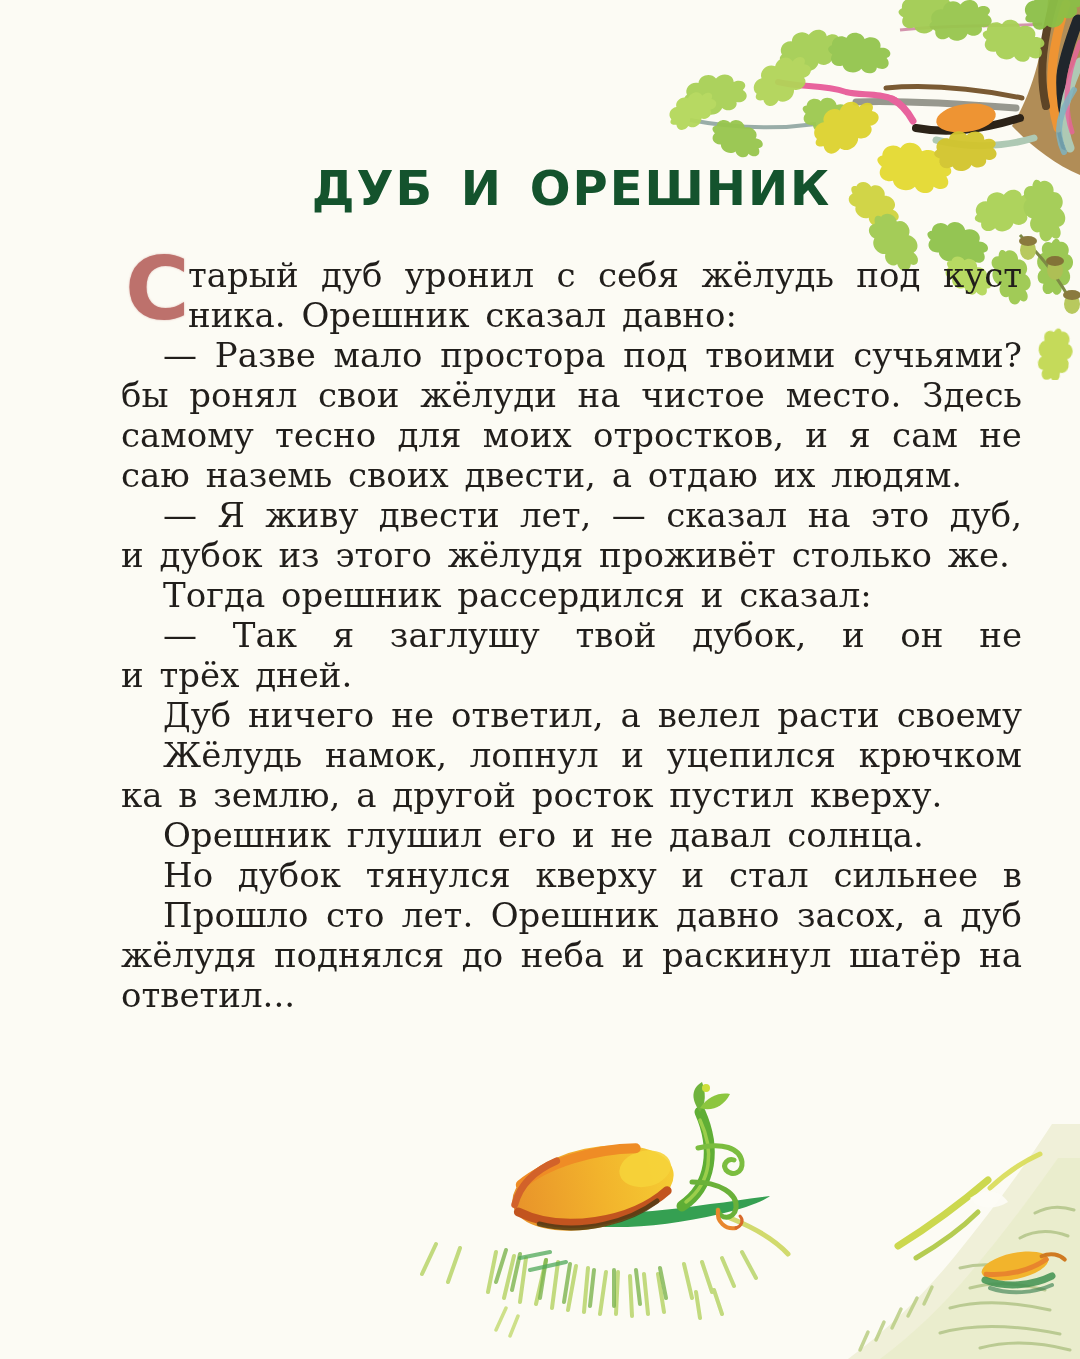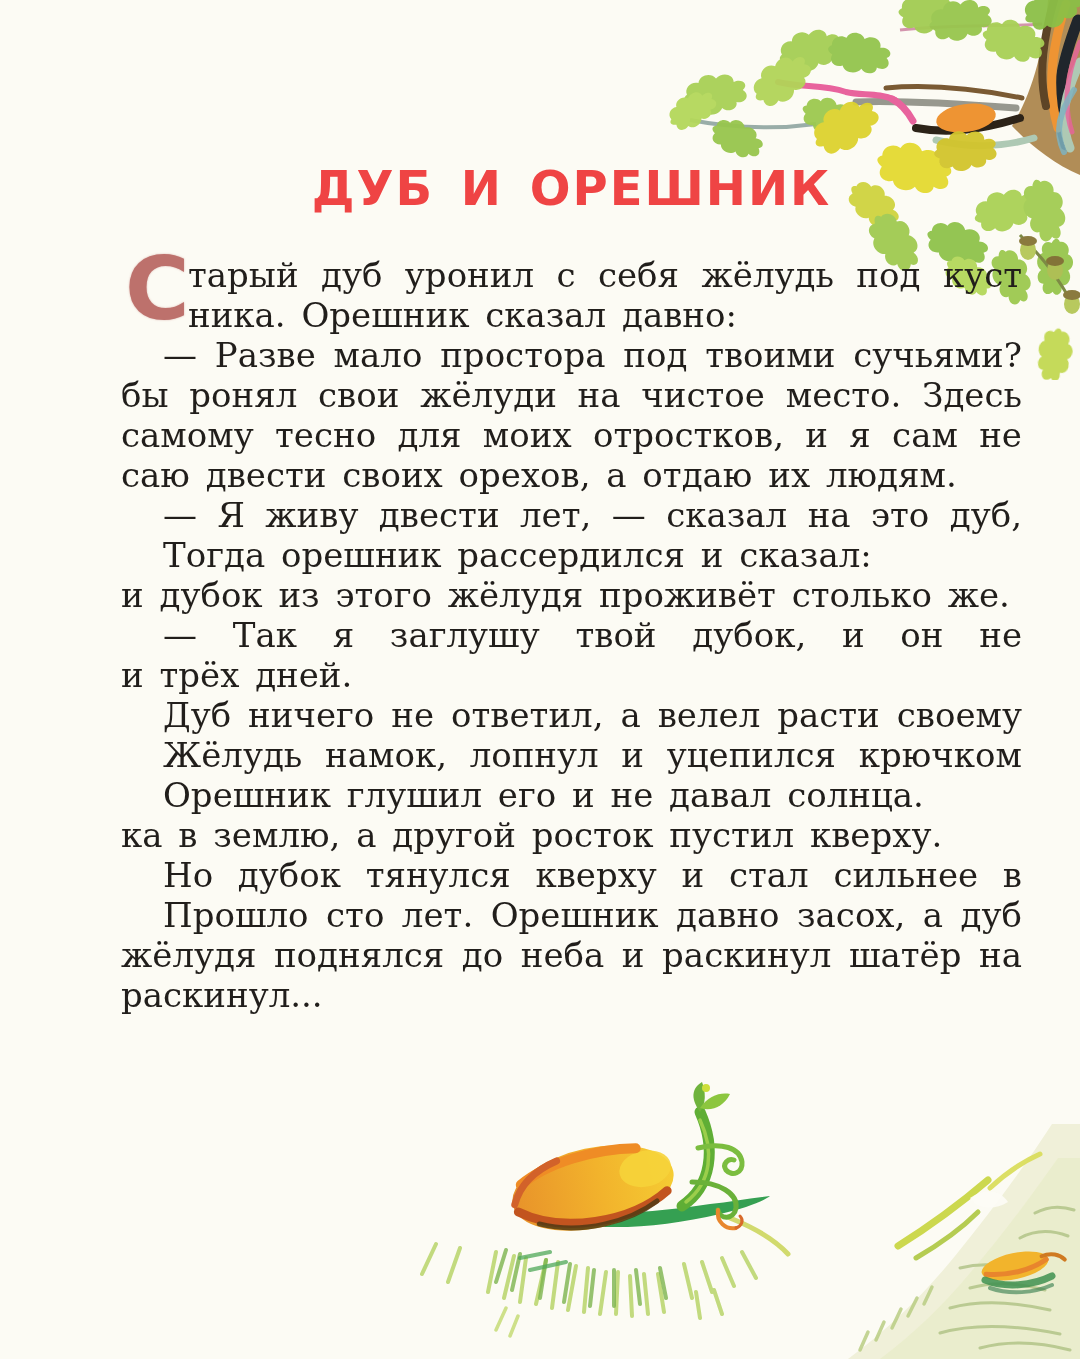--- a/index.html
+++ b/index.html
@@ -17,21 +17,21 @@
     left: 121px;
     top: 160px;
     width: 901px;
     margin: 0;
     text-align: center;
     font-family: "DejaVu Sans", sans-serif;
     font-weight: bold;
     font-size: 48px;
     letter-spacing: 2px;
     word-spacing: 8px;
-    color: #ef4444;
+    color: #14532d;
   }
   .story {
     position: absolute;
     left: 121px;
     top: 255px;
     width: 901px;
     font-size: 34px;
     line-height: 40px;
     color: #211e1b;
     word-spacing: 5px;
@@ -135,34 +135,34 @@
 
   <h1 class="title">ДУБ И ОРЕШНИК</h1>
 
   <div class="story">
       <span class="dropcap">С</span>
       <div class="line j">тарый дуб уронил с себя жёлудь под куст ореш-</div>
       <div class="line">ника. Орешник сказал давно:</div>
       <div class="line j ind">— Разве мало простора под твоими сучьями? Ты</div>
       <div class="line j">бы ронял свои жёлуди на чистое место. Здесь мне</div>
       <div class="line j">самому тесно для моих отростков, и я сам не бро-</div>
-      <div class="line">саю двести своих орехов, а отдаю их людям.</div>
+      <div class="line">саю наземь своих двести, а отдаю их людям.</div>
       <div class="line j ind">— Я живу двести лет, — сказал на это дуб, —</div>
+      <div class="line">и дубок из этого жёлудя проживёт столько же.</div>
       <div class="line ind">Тогда орешник рассердился и сказал:</div>
-      <div class="line">и дубок из этого жёлудя проживёт столько же.</div>
       <div class="line j ind">— Так я заглушу твой дубок, и он не проживёт</div>
       <div class="line">и трёх дней.</div>
       <div class="line j ind">Дуб ничего не ответил, а велел расти своему сыну</div>
       <div class="line j ind">Жёлудь намок, лопнул и уцепился крючком рост-</div>
+      <div class="line">ка в землю, а другой росток пустил кверху.</div>
       <div class="line ind">Орешник глушил его и не давал солнца.</div>
-      <div class="line">ка в землю, а другой росток пустил кверху.</div>
       <div class="line j ind">Но дубок тянулся кверху и стал сильнее в тени</div>
       <div class="line j ind">Прошло сто лет. Орешник давно засох, а дуб из</div>
       <div class="line j">жёлудя поднялся до неба и раскинул шатёр на все</div>
-      <div class="line">раскинул...</div>
+      <div class="line">ответил...</div>
     </div>
 
   <svg class="illus sprout" viewBox="0 0 420 280" xmlns="http://www.w3.org/2000/svg">
     <defs>
       <linearGradient id="acg" x1="0" y1="0" x2="1" y2="0">
         <stop offset="0" stop-color="#e8922a"></stop>
         <stop offset="0.55" stop-color="#f2b32c"></stop>
         <stop offset="1" stop-color="#f5cc33"></stop>
       </linearGradient>
     </defs>

